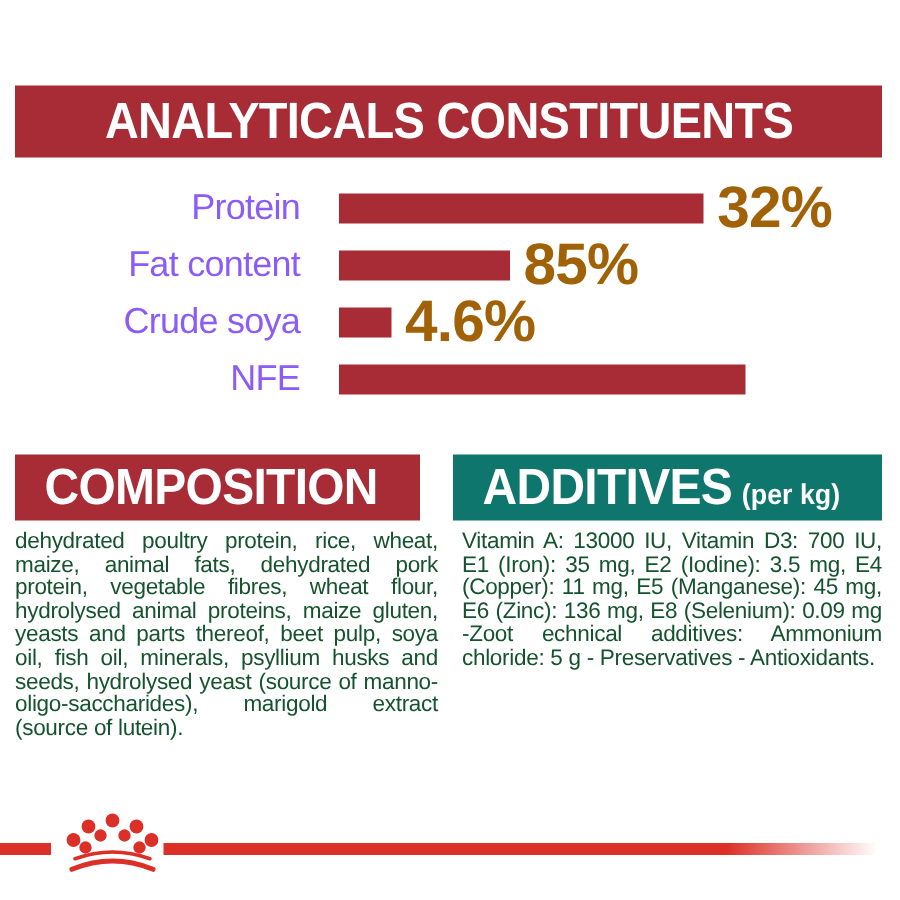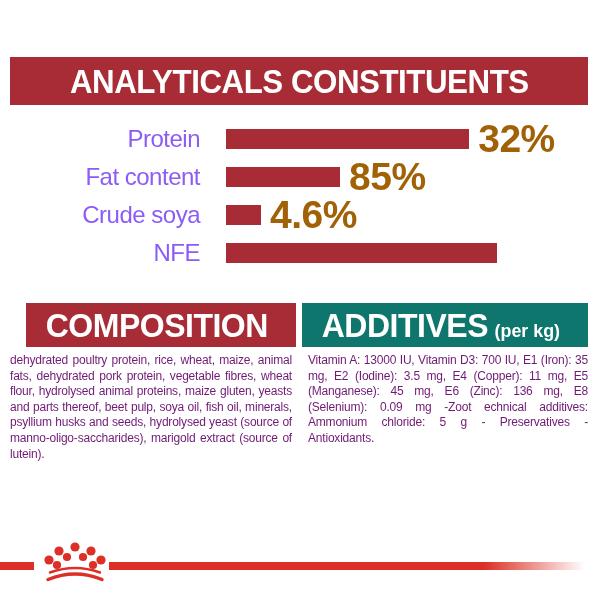--- a/index.html
+++ b/index.html
@@ -20,21 +20,21 @@
     left: 10px; top: 57px;
     width: 578px; height: 48px;
     justify-content: center;
   }
   .header-banner .banner-text {
     font-size: 34px; font-weight: bold;
     letter-spacing: -0.5px; white-space: nowrap;
     transform: scaleX(0.92); transform-origin: center center;
   }
   .section-banner { top: 303px; height: 44px; }
-  .composition-banner { left: 26px; width: 270px; }
+  .composition-banner { left: 10px; width: 270px; }
   .additives-banner { left: 302px; width: 286px; }
   .section-banner .banner-inner {
     display: flex; align-items: baseline;
     padding-left: 21px; white-space: nowrap;
     transform: scaleX(0.94); transform-origin: left center;
   }
   .section-title { font-size: 34px; font-weight: bold; letter-spacing: -0.5px; }
   .section-unit  { font-size: 19px; font-weight: bold; margin-left: 7px; }
 
   
@@ -56,23 +56,23 @@
   }
   .chart-value {
     font-size: 39px; font-weight: bold; color: #a16207;
     margin-left: 9px; letter-spacing: -0.5px; white-space: nowrap;
   }
 
   
   .body-text {
     position: absolute; top: 353px;
     margin: 0;
-    font-size: 12px; line-height: 15.6px;
+    font-size: 15px; line-height: 15.6px;
     letter-spacing: -0.2px;
-    color: #701a75;
+    color: #14532d;
     text-align: justify;
   }
   .composition-text { left: 10px;  width: 282px; }
   .additives-text   { left: 308px; width: 280px; }
 
   
   .footer { position: absolute; left: 0; top: 0; width: 600px; height: 600px; pointer-events: none; }
   .footer-line-left {
     position: absolute; left: 0; top: 562px;
     width: 34px; height: 8px; background: currentColor;

